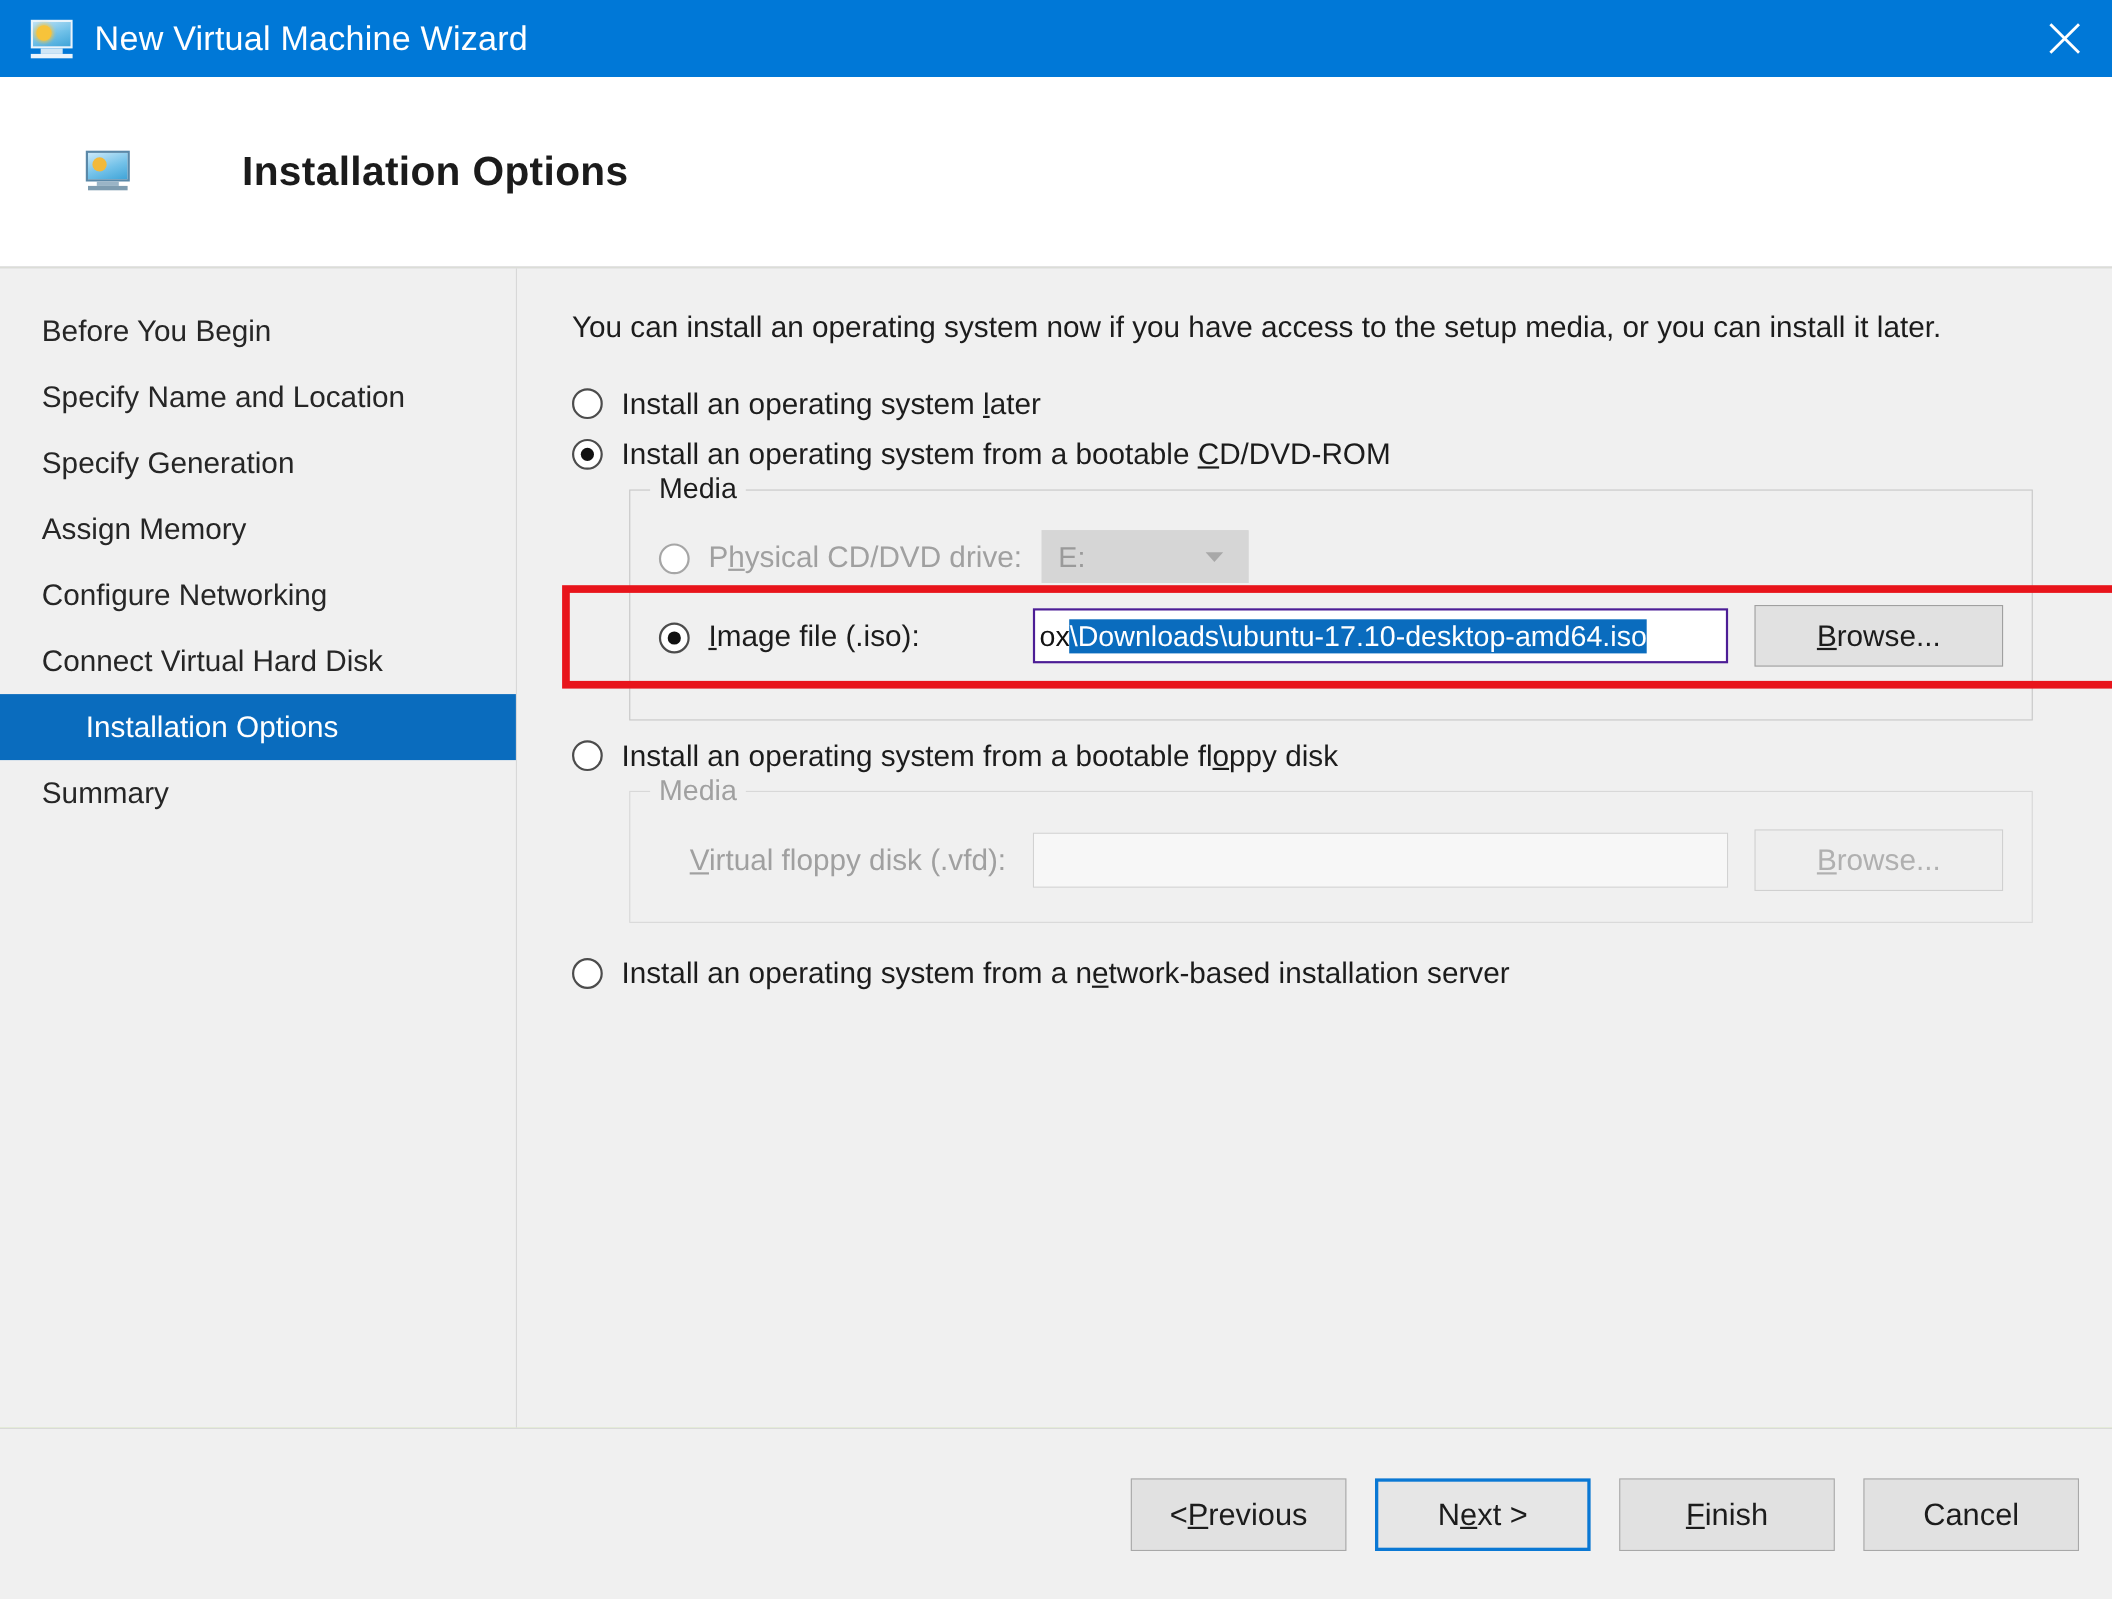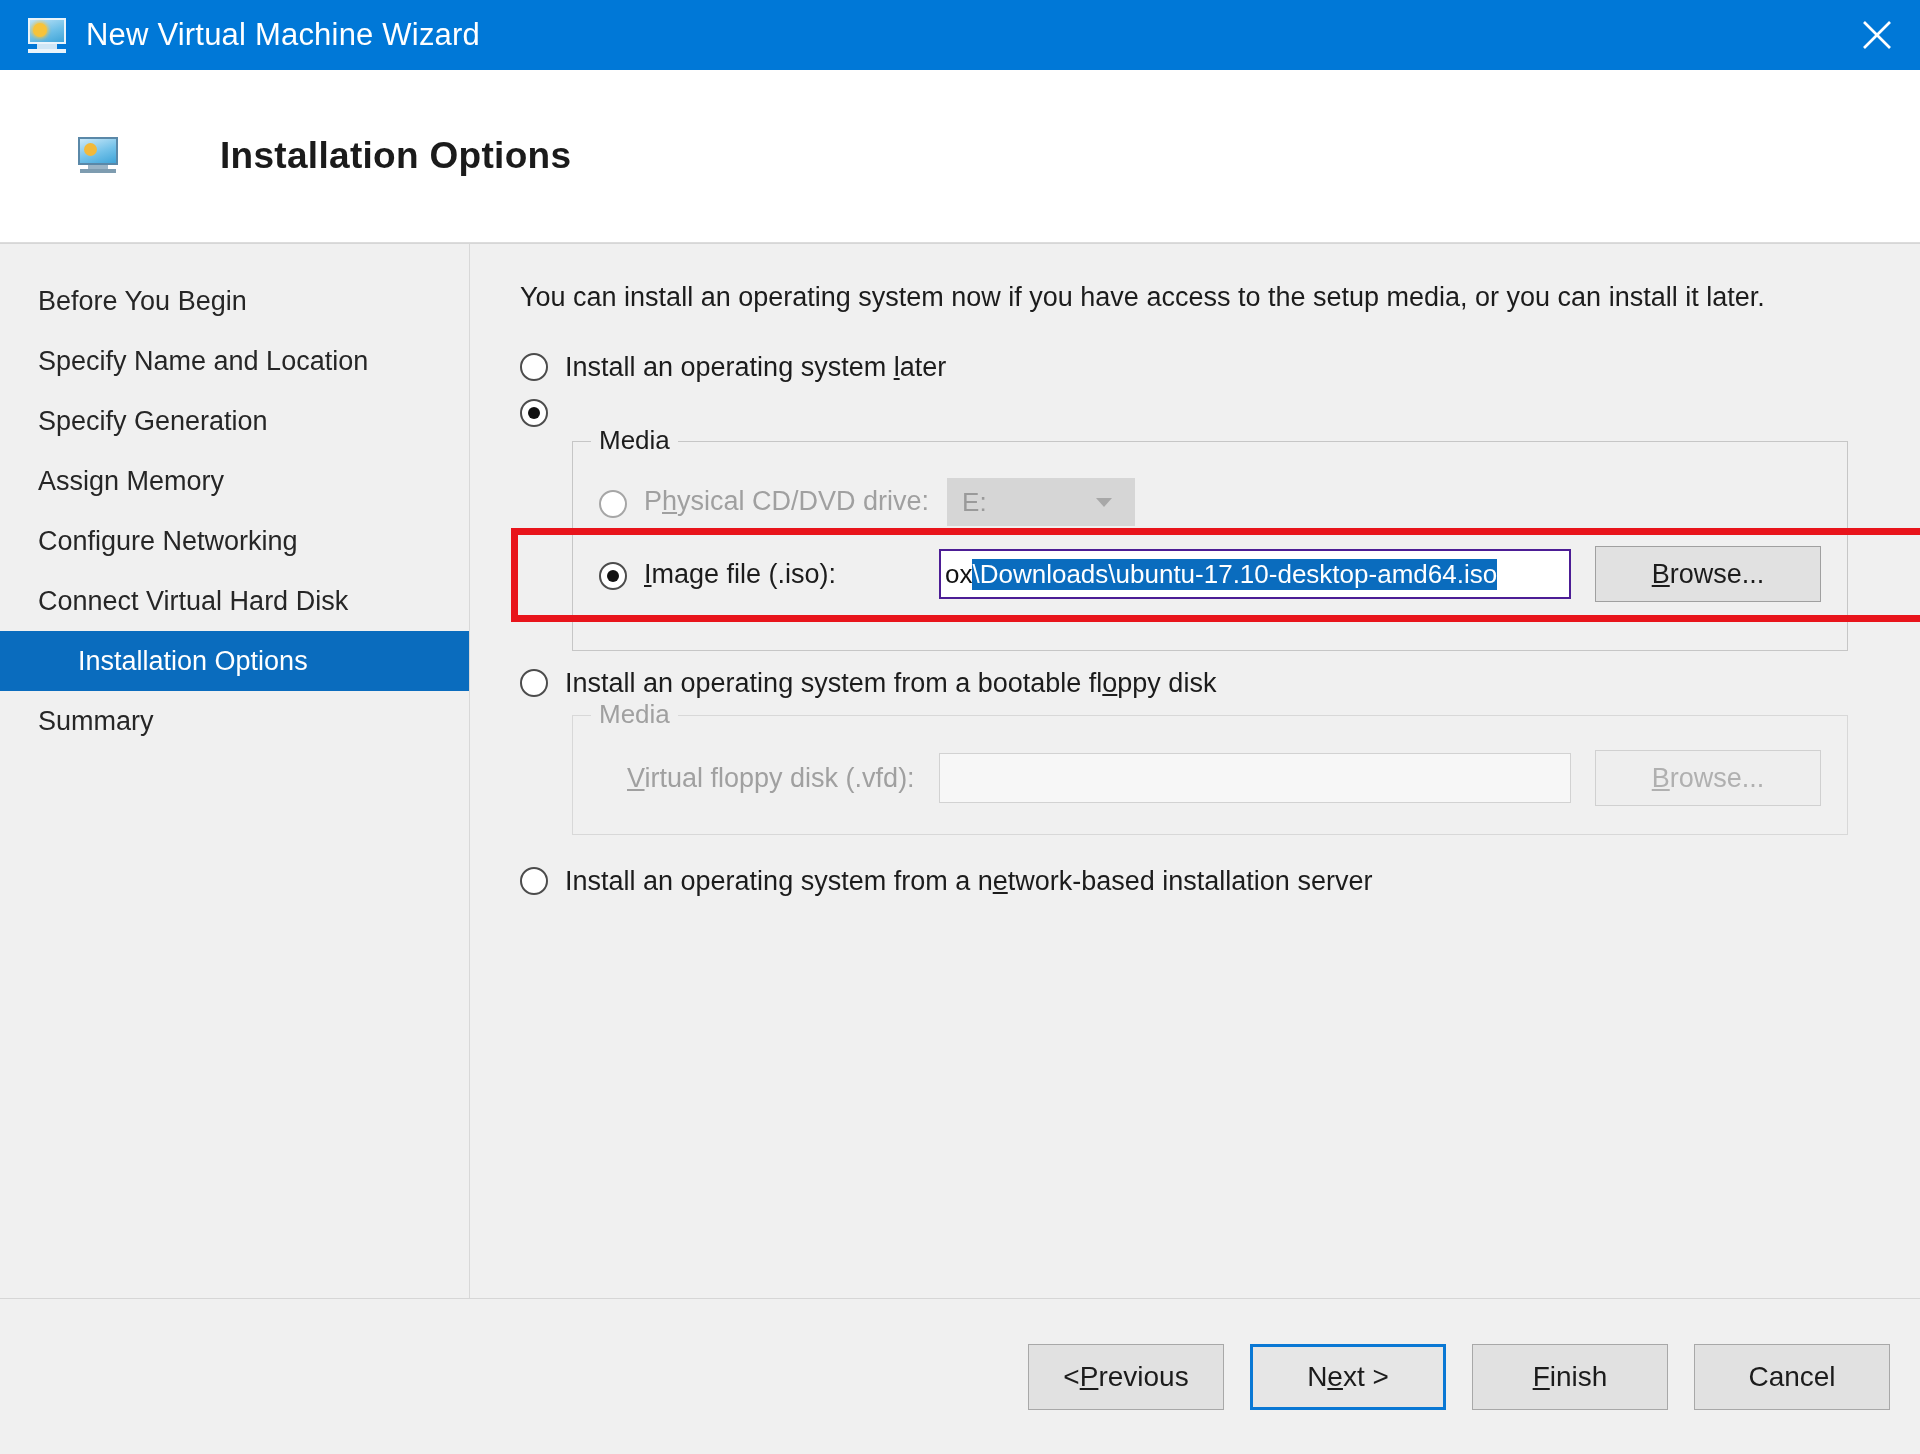--- a/index.html
+++ b/index.html
@@ -460,27 +460,28 @@
 
       <p class="intro">You can install an operating system now if you have access to the setup media, or you can install it later.</p>
 
       <div class="radio-row">
         <span class="radio"></span>
         <span class="radio-label"><span>Install an operating system </span><span class="acc">l</span><span>ater</span></span>
       </div>
 
       <div class="radio-row">
         <span class="radio checked"></span>
+        <span class="radio-label"><span>Install an operating system from a bootable </span><span class="acc">C</span><span>D/DVD-ROM</span></span>
       </div>
 
       <div class="group">
         <span class="group-title">Media</span>
 
         <div class="media-row">
-          <div class="radio-row" style="margin-bottom:0;">
+          <div class="radio-row" style="margin-bottom:0;align-items:center;">
             <span class="radio dis"></span>
             <span class="media-label dis"><span>P</span><span class="acc">h</span><span>ysical CD/DVD drive:</span></span>
           </div>
           <div class="combo">
             <span class="combo-value">E:</span>
             <span class="combo-arrow"></span>
           </div>
         </div>
 
         <div class="iso-band">

